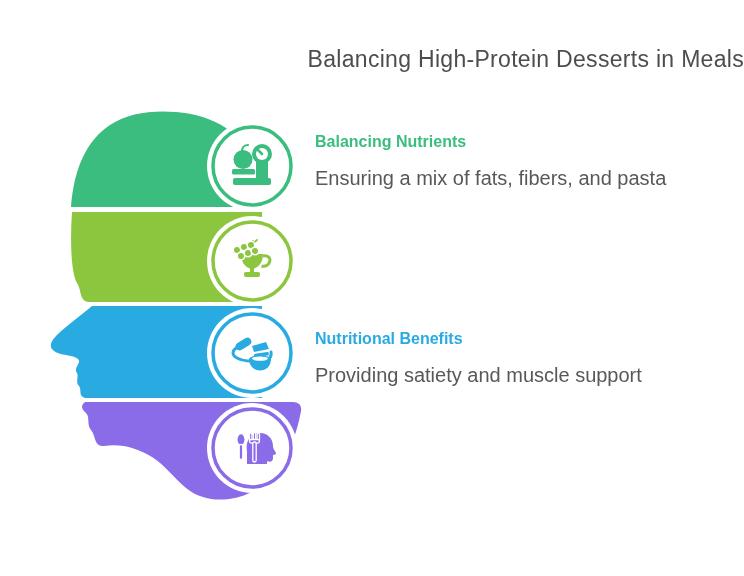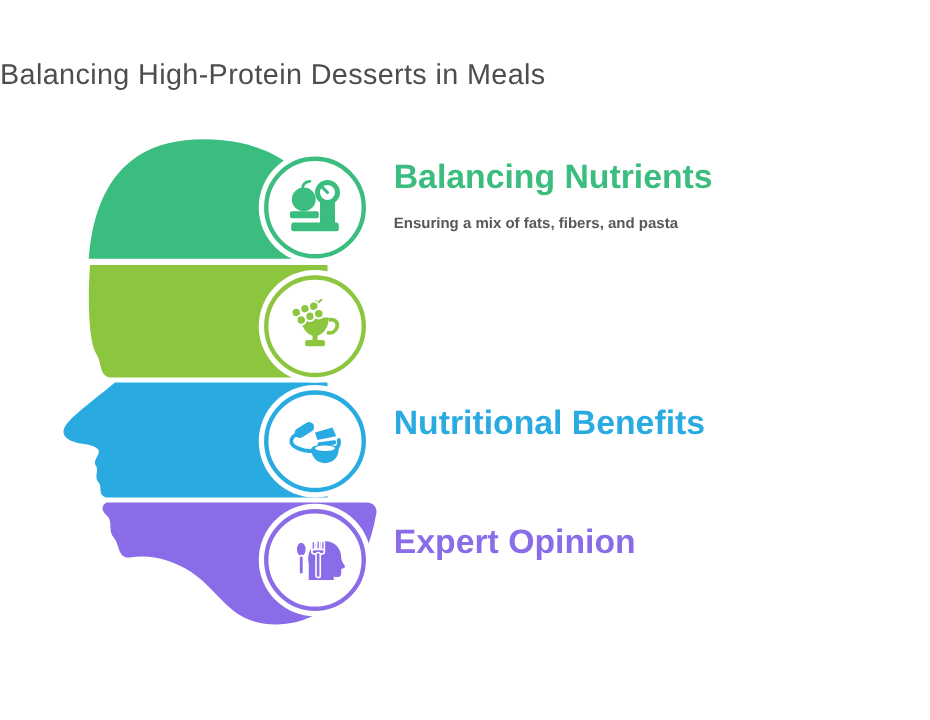--- a/index.html
+++ b/index.html
@@ -2,27 +2,27 @@
 <html style="--green: #3ABD7E; --lime: #8CC63F; --blue: #29ABE2; --purple: #8B6CE8; --title_text: #4D4D4D; --body_text: #57585B; --background: #FFFFFF;"><head>
 <meta charset="utf-8">
 <style>
   html,body { margin:0; padding:0; background:#fff; }
   .stage {
     position:relative; width:744px; height:576px; overflow:hidden;
     background:#fff; font-family:"Liberation Sans", sans-serif;
   }
   .title {
     position:absolute; top:46px; left:0; width:744px; margin:0;
-    text-align:left; font-size:23px; font-weight:400; letter-spacing:.3px;
+    text-align:right; font-size:23px; font-weight:400; letter-spacing:.3px;
     color:var(--title_text);
   }
   .figure-svg { position:absolute; left:0; top:0; }
   .sec { position:absolute; left:315px; width:400px; }
-  .sec .hd { margin:0; font-size:27px; font-weight:700; line-height:25px; }
-  .sec .sub { margin:15px 0 0 0; font-size:12px; line-height:19px; color:var(--body_text);font-weight:bold; }
+  .sec .hd { margin:0; font-size:16px; font-weight:700; line-height:25px; }
+  .sec .sub { margin:15px 0 0 0; font-size:20px; line-height:19px; color:var(--body_text); }
   .sec-1 { top:129px; } .sec-2 { top:229px; } .sec-3 { top:326px; } .sec-4 { top:421px; }
   .t-green { color:var(--green); } .t-lime { color:var(--lime); }
   .t-blue { color:var(--blue); } .t-purple { color:var(--purple); }
   .f-green { fill:var(--green); } .f-lime { fill:var(--lime); }
   .f-blue { fill:var(--blue); } .f-purple { fill:var(--purple); }
   .s-green { stroke:var(--green); } .s-lime { stroke:var(--lime); }
   .s-blue { stroke:var(--blue); } .s-purple { stroke:var(--purple); }
 </style>
 </head>
 <body>
@@ -104,19 +104,19 @@
   </svg>
 
   <section class="sec sec-1">
     <h2 class="hd t-green">Balancing Nutrients</h2>
     <p class="sub">Ensuring a mix of fats, fibers, and pasta</p>
   </section>
 
 
   <section class="sec sec-3">
     <h2 class="hd t-blue">Nutritional Benefits</h2>
+    <p class="sub">Providing satiety and muscle support</p>
   </section>
 
   <section class="sec sec-4">
-    <h2 class="hd t-purple">Expert Opinion</h2>
   </section>
 
 </div>
 
 </body></html>

